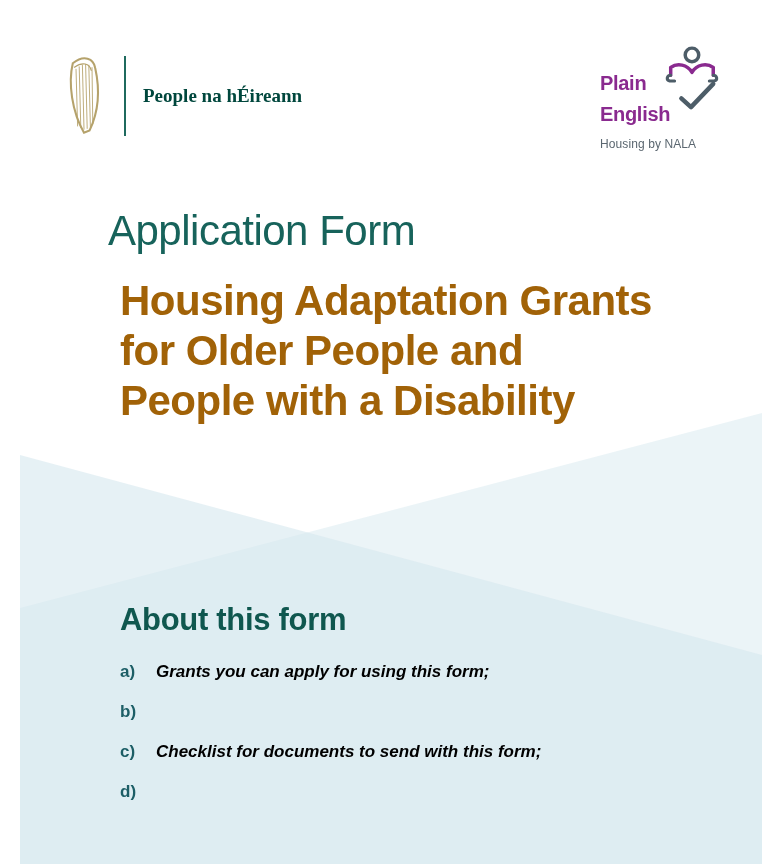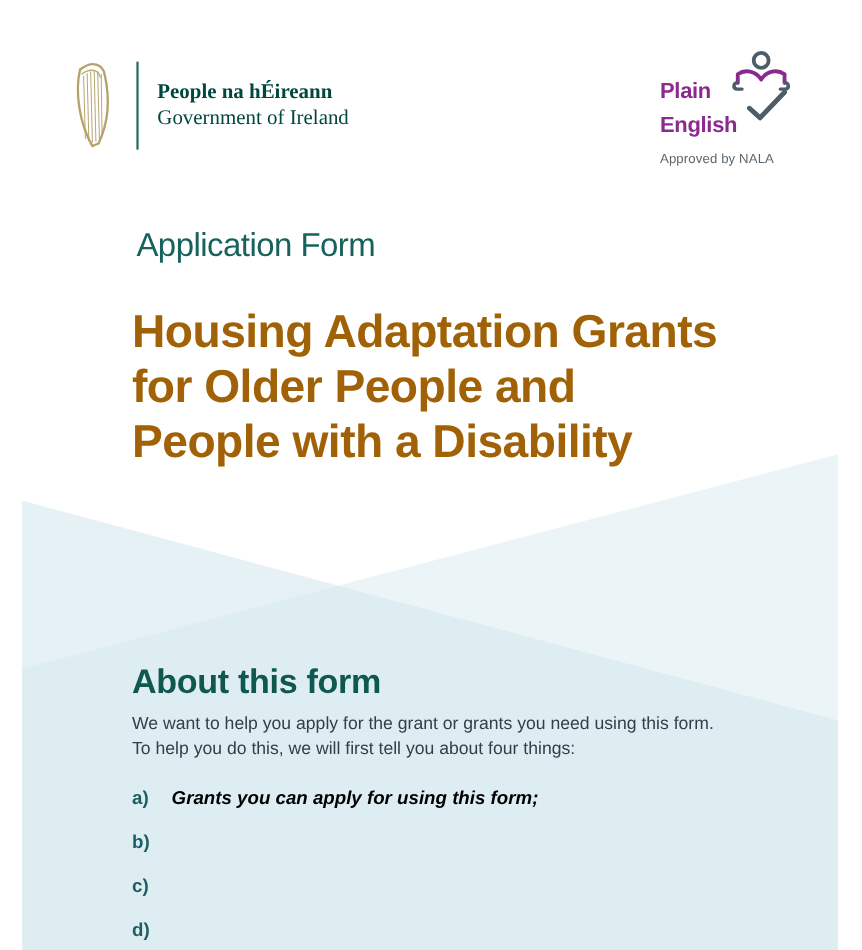--- a/index.html
+++ b/index.html
@@ -54,22 +54,22 @@
     font-size: 20px; line-height: 31px; letter-spacing: -0.3px;
   }
   .pe-logo .word1 { margin-top: 22px; }
   .pe-logo .tagline {
     margin-top: 7px; font-size: 12px; color: #5b6770; letter-spacing: 0.1px;
     white-space: nowrap;
   }
 
   
   .kicker {
-    position: absolute; left: 124px; top: 207px;
-    font-size: 30px; font-weight: 300; color: #17635b;
+    position: absolute; left: 108px; top: 207px;
+    font-size: 42px; font-weight: 300; color: #17635b;
     letter-spacing: -0.5px;
   }
   .main-title {
     position: absolute; left: 120px; top: 276px;
     font-size: 42px; font-weight: bold; color: #a16207;
     line-height: 50px; letter-spacing: -0.5px;
     white-space: pre-line;
   }
 
   
@@ -113,57 +113,55 @@
       <line x1="24" y1="13" x2="26" y2="90"></line>
       <line x1="28" y1="11" x2="30" y2="92"></line>
       <line x1="32" y1="10" x2="34" y2="91"></line>
       <line x1="36" y1="11" x2="38" y2="89"></line>
       <line x1="40" y1="14" x2="41" y2="85"></line>
     </g>
   </svg>
   <div class="divider"></div>
   <div class="names">
     <div class="irish">People na hÉireann</div>
-    <div class="english">Government of Ireland</div>
   </div>
 </div>
 
 <div class="pe-logo">
   <svg class="reader" viewBox="0 0 60 72">
 
     <circle cx="31" cy="9" r="7" fill="none" stroke="#4d5d68" stroke-width="3.6"></circle>
 
     <path d="M 31,27 C 26,19 16,17 9,22 M 31,27 C 36,19 46,17 53,22 M 9,22 L 9,30 M 53,22 L 53,30" fill="none" stroke="#8a2a8f" stroke-width="3.6" stroke-linecap="round"></path>
 
     <path d="M 9,30 C 5,30 4,35 8,36 L 13,36 M 53,30 C 57,30 58,35 54,36 L 49,36" fill="none" stroke="#4d5d68" stroke-width="3.2" stroke-linecap="round"></path>
 
     <path d="M 20,54 L 30,63 L 53,39" fill="none" stroke="#4d5d68" stroke-width="4.6" stroke-linecap="round" stroke-linejoin="round"></path>
   </svg>
   <div class="word1">Plain</div>
   <div class="word2">English</div>
-  <div class="tagline">Approved by NALA</div>
+  <div class="tagline">Housing by NALA</div>
 </div>
 
 <div class="kicker">Application Form</div>
 <h1 class="main-title">Housing Adaptation Grants
 for Older People and
 People with a Disability</h1>
 
 <div class="about">
   <h3>About this form</h3>
-  <p class="intro">We want to help you apply for the grant or grants you need using this form.
-To help you do this, we will first tell you about four things:</p>
   <div class="list">
     <div class="list-row">
       <span class="letter">a)</span>
       <span class="text">Grants you can apply for using this form;</span>
     </div>
     <div class="list-row">
       <span class="letter">b)</span>
     </div>
     <div class="list-row">
       <span class="letter">c)</span>
+      <span class="text">Checklist for documents to send with this form;</span>
     </div>
     <div class="list-row">
       <span class="letter">d)</span>
     </div>
   </div>
 </div>
 
 </body></html>

